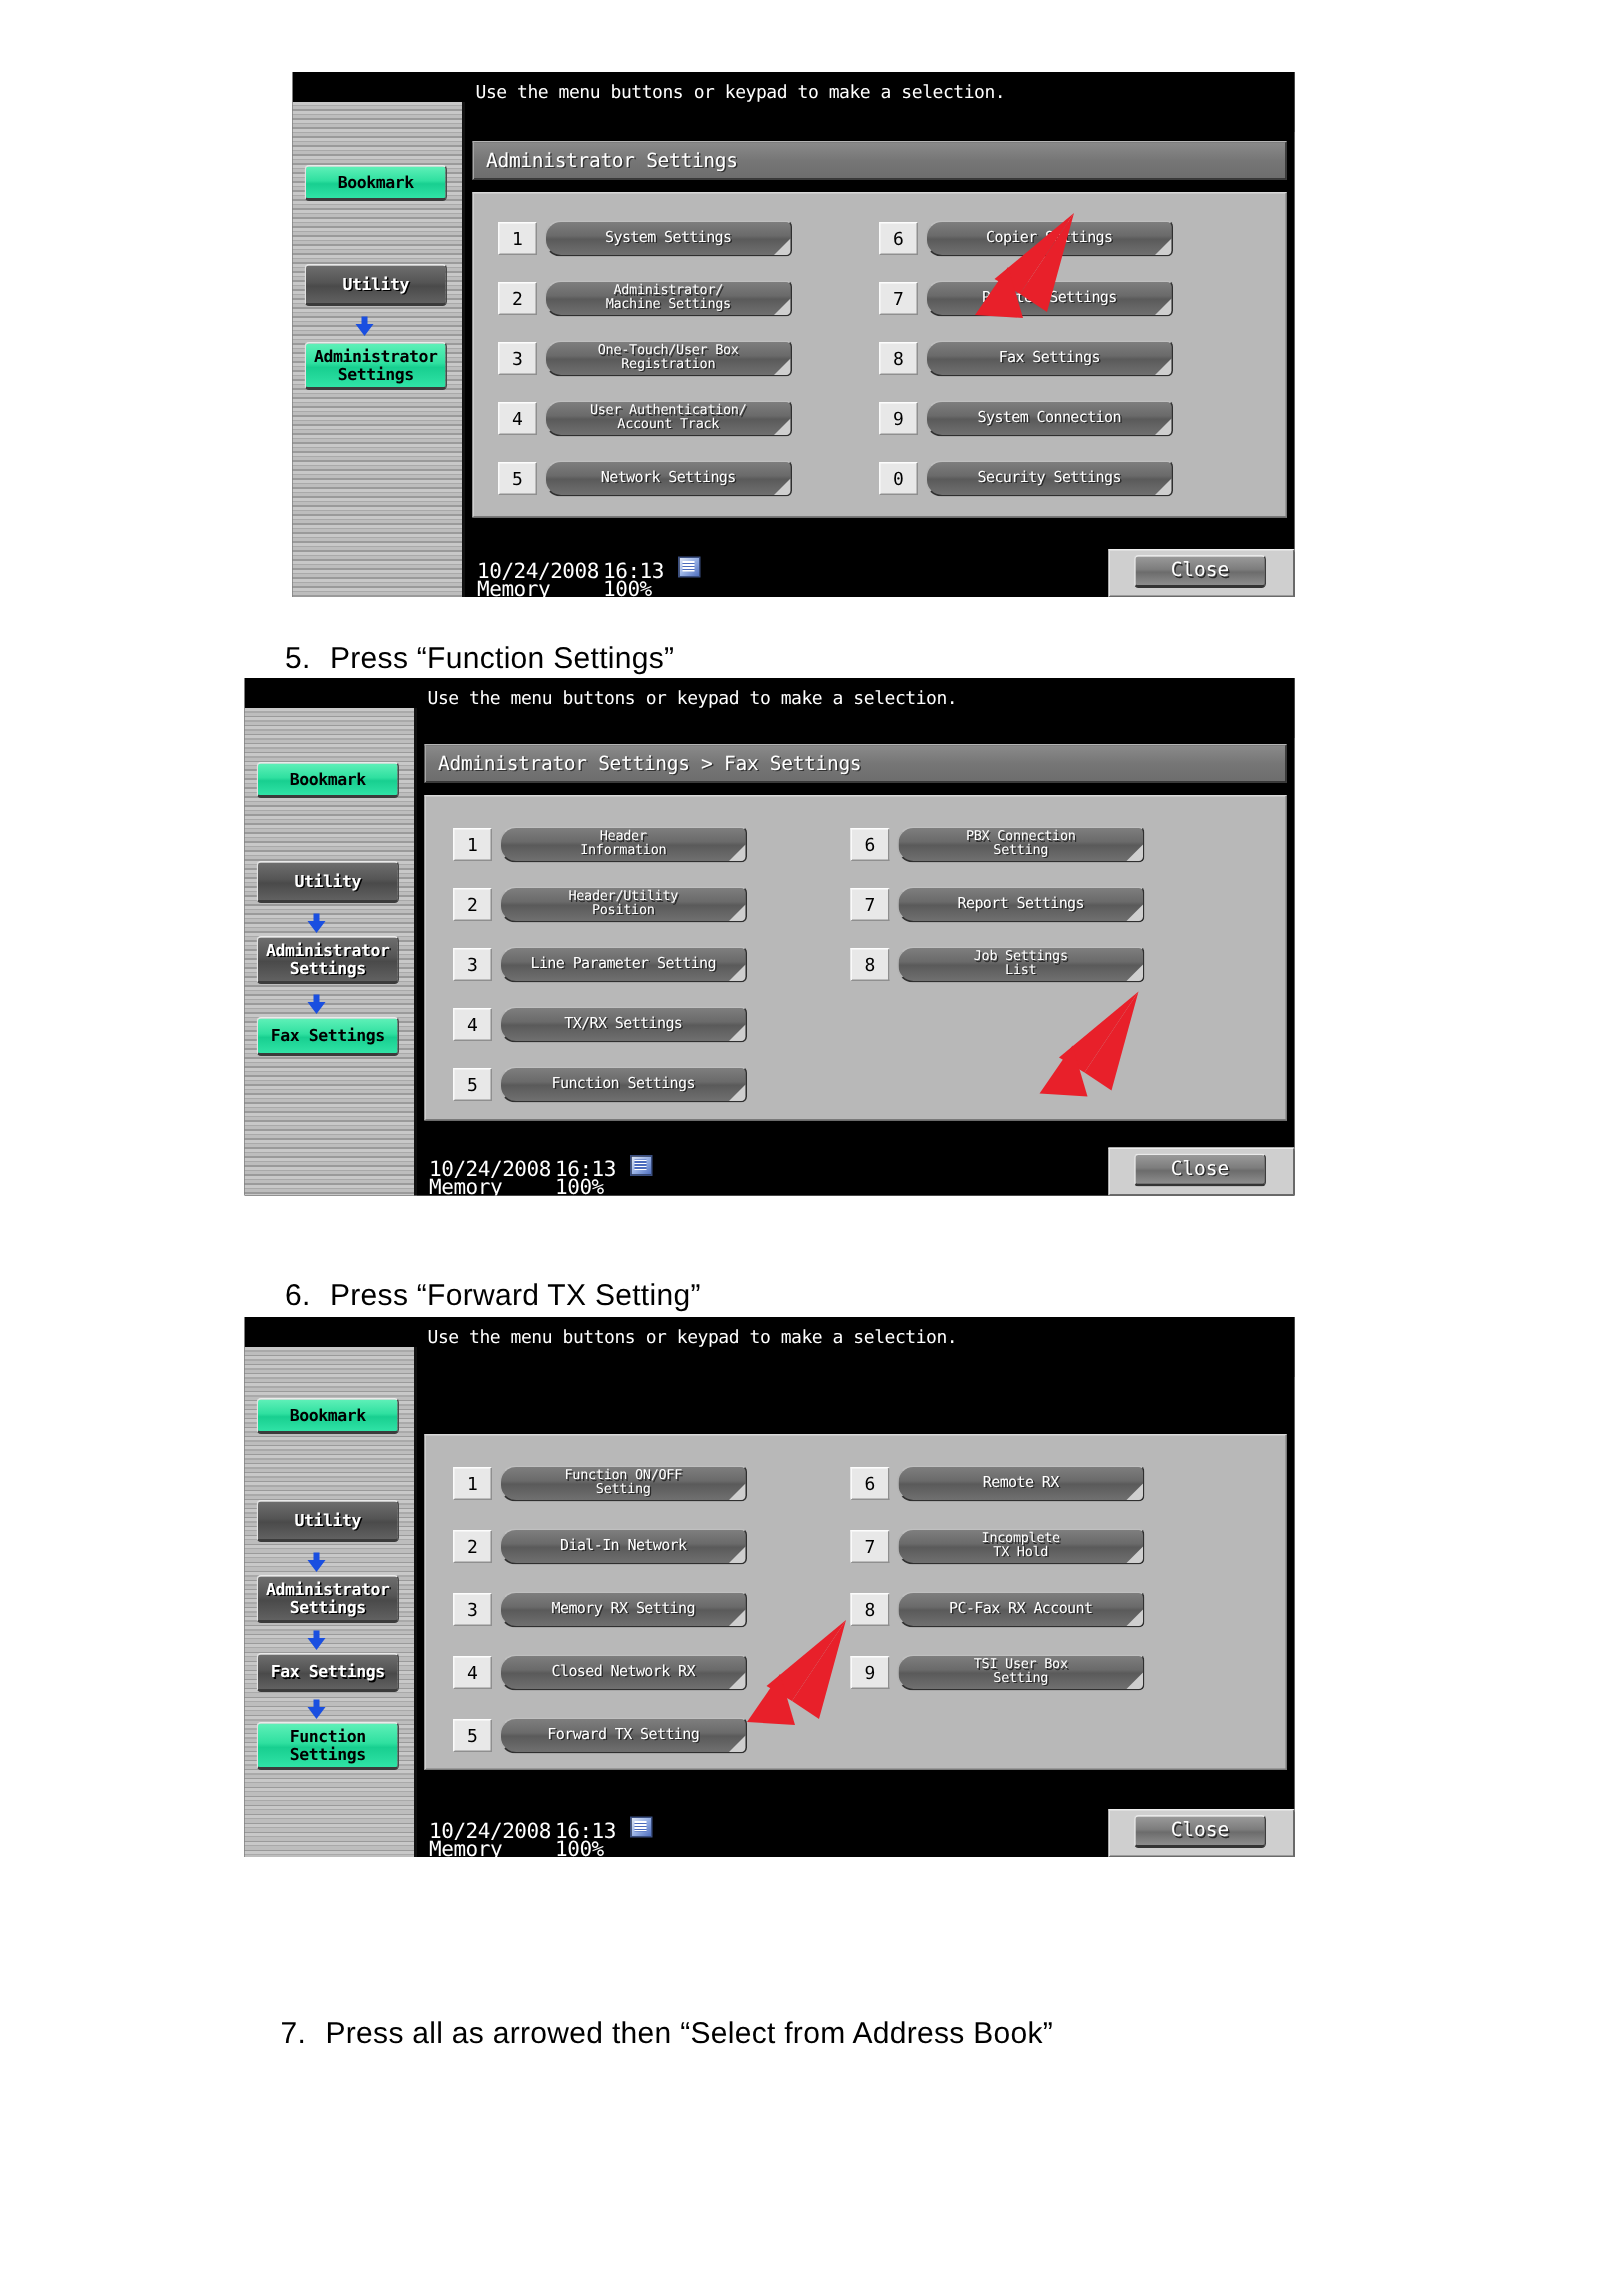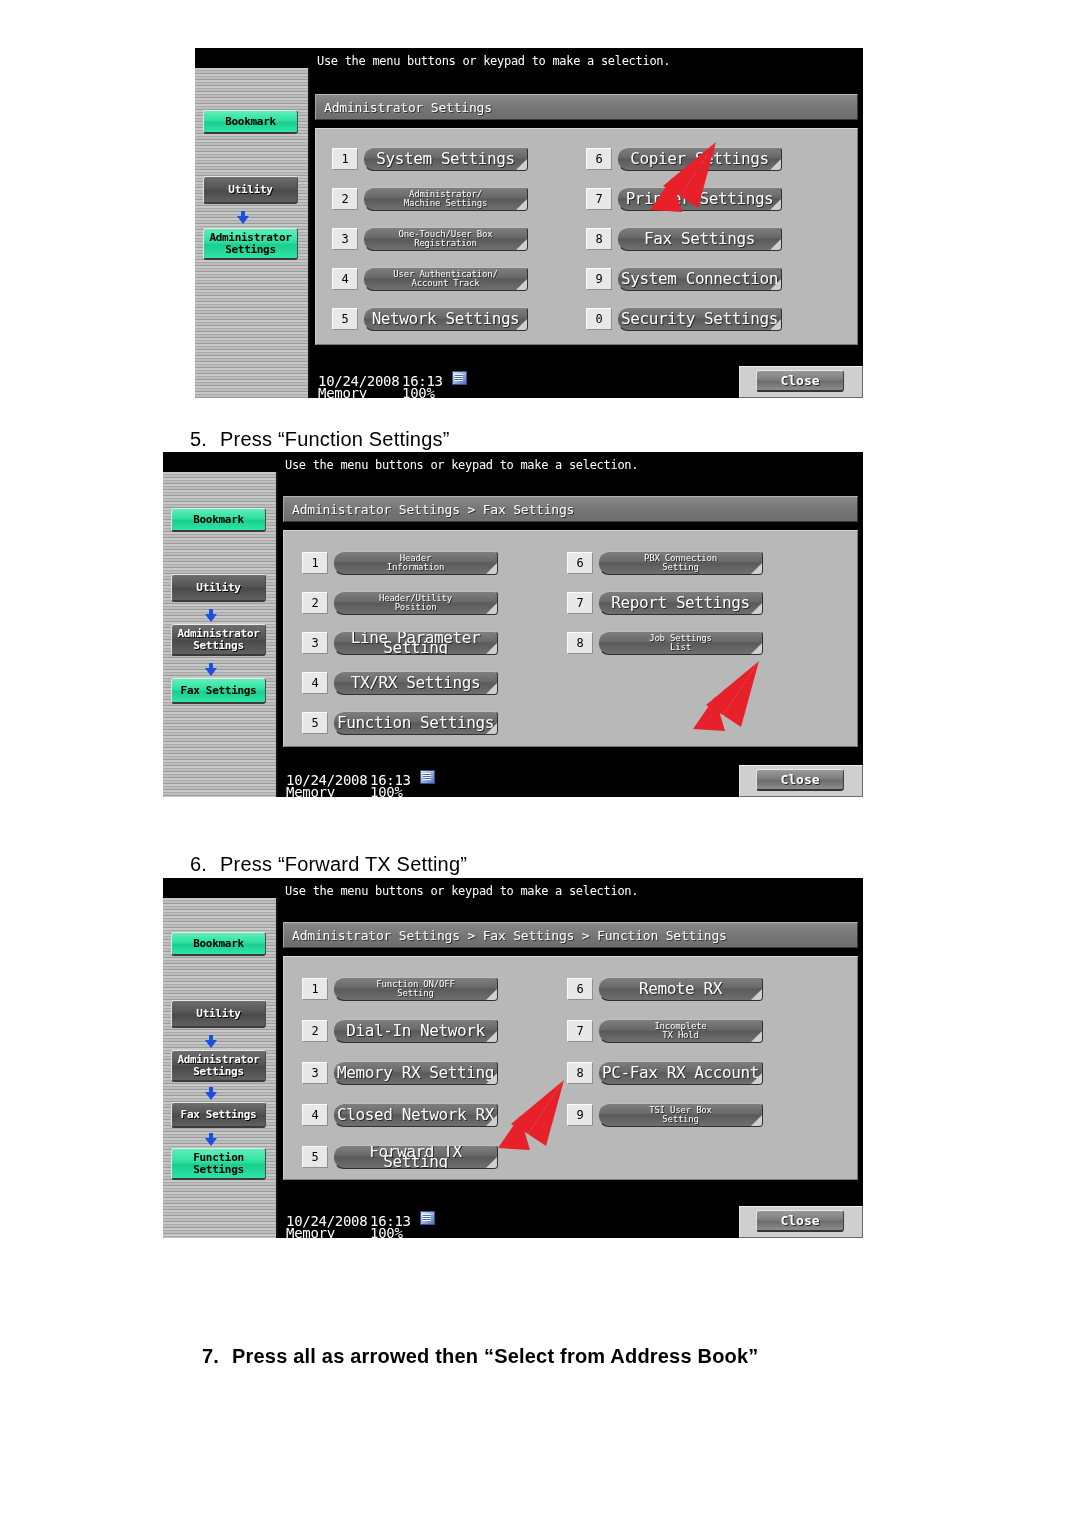--- a/index.html
+++ b/index.html
@@ -222,21 +222,21 @@
     height: 24px;
     box-sizing: border-box;
     background: linear-gradient(to bottom, #7e7e7e 0%, #6a6a6a 42%, #5a5a5a 52%, #707070 100%);
     border-top: 1px solid #c0c0c0;
     border-left: 1px solid #b4b4b4;
     border-right: 1px solid #2f2f2f;
     border-bottom: 1px solid #2f2f2f;
     border-radius: 11px 4px 4px 11px;
     color: #ffffff;
     font-family: "DejaVu Sans Mono", monospace;
-    font-size: 16px;
+    font-size: 10px;
     letter-spacing: -0.4px;
     line-height: 10px;
     display: flex;
     align-items: center;
     justify-content: center;
     text-align: center;
     text-shadow: 1px 1px 0 #2a2a2a;
     white-space: pre-line;
     overflow: hidden;
   }
@@ -269,21 +269,20 @@
     text-shadow: 1px 1px 0 #2a2a2a;
     box-sizing: border-box;
   }
   .closewrap {
     position: absolute;
     background: #cfcfcf;
     border-top: 1px solid #ededed;
     border-left: 1px solid #e5e5e5;
     border-right: 1px solid #6a6a6a;
     border-bottom: 1px solid #6a6a6a;
-    font-weight: bold;
   }
 
   
   .redarrow { position: absolute; pointer-events: none; }
 </style>
 </head>
 <body>
 
 <div class="panel" style="left:195px; top:48px; width:668px; height:350px;">
   <div class="pbody">
@@ -479,21 +478,20 @@
         <div class="railbtn grey" style="top:204px; height:26px;"><span>Fax Settings</span></div>
         <div class="rail-arrow" style="top:242px;">
             <b></b>
           </div>
         <div class="railbtn green" style="top:250px; height:32px;"><span>Function
 Settings</span></div>
       </div>
     </div>
     <div class="content">
       <div class="hintbar">Use the menu buttons or keypad to make a selection.</div>
-      <div class="titlebar" style="top:44px;">Administrator Settings &gt; Fax Settings &gt; Function Settings</div>
       <div class="menuarea" style="top:78px; height:222px;">
 
         <div class="menurow" style="left:18px; top:20px;">
           <div class="numbox">1</div>
           <div class="mbtn two-line">Function ON/OFF
 Setting</div>
         </div>
         <div class="menurow" style="left:18px; top:62px;">
           <div class="numbox">2</div>
           <div class="mbtn">Dial-In Network</div>
@@ -546,15 +544,15 @@
 
   <svg class="redarrow" style="left:305px; top:198px;" width="110" height="110" viewBox="0 0 110 110">
     <g fill="#e8202a">
       <polygon points="96,4 60,58 78,70 "></polygon>
       <polygon points="96,4 60,58 43,48 "></polygon>
       <polygon points="62,74 30,72 52,40 "></polygon>
     </g>
   </svg>
 </div>
 
-<div class="caption" style="left:202px; top:1345px;font-weight:bold;">
+<div class="caption" style="left:187px; top:1345px;">
   <span class="num">7.</span><span>Press all as arrowed then “Select from Address Book”</span>
 </div>
 
 </body></html>

